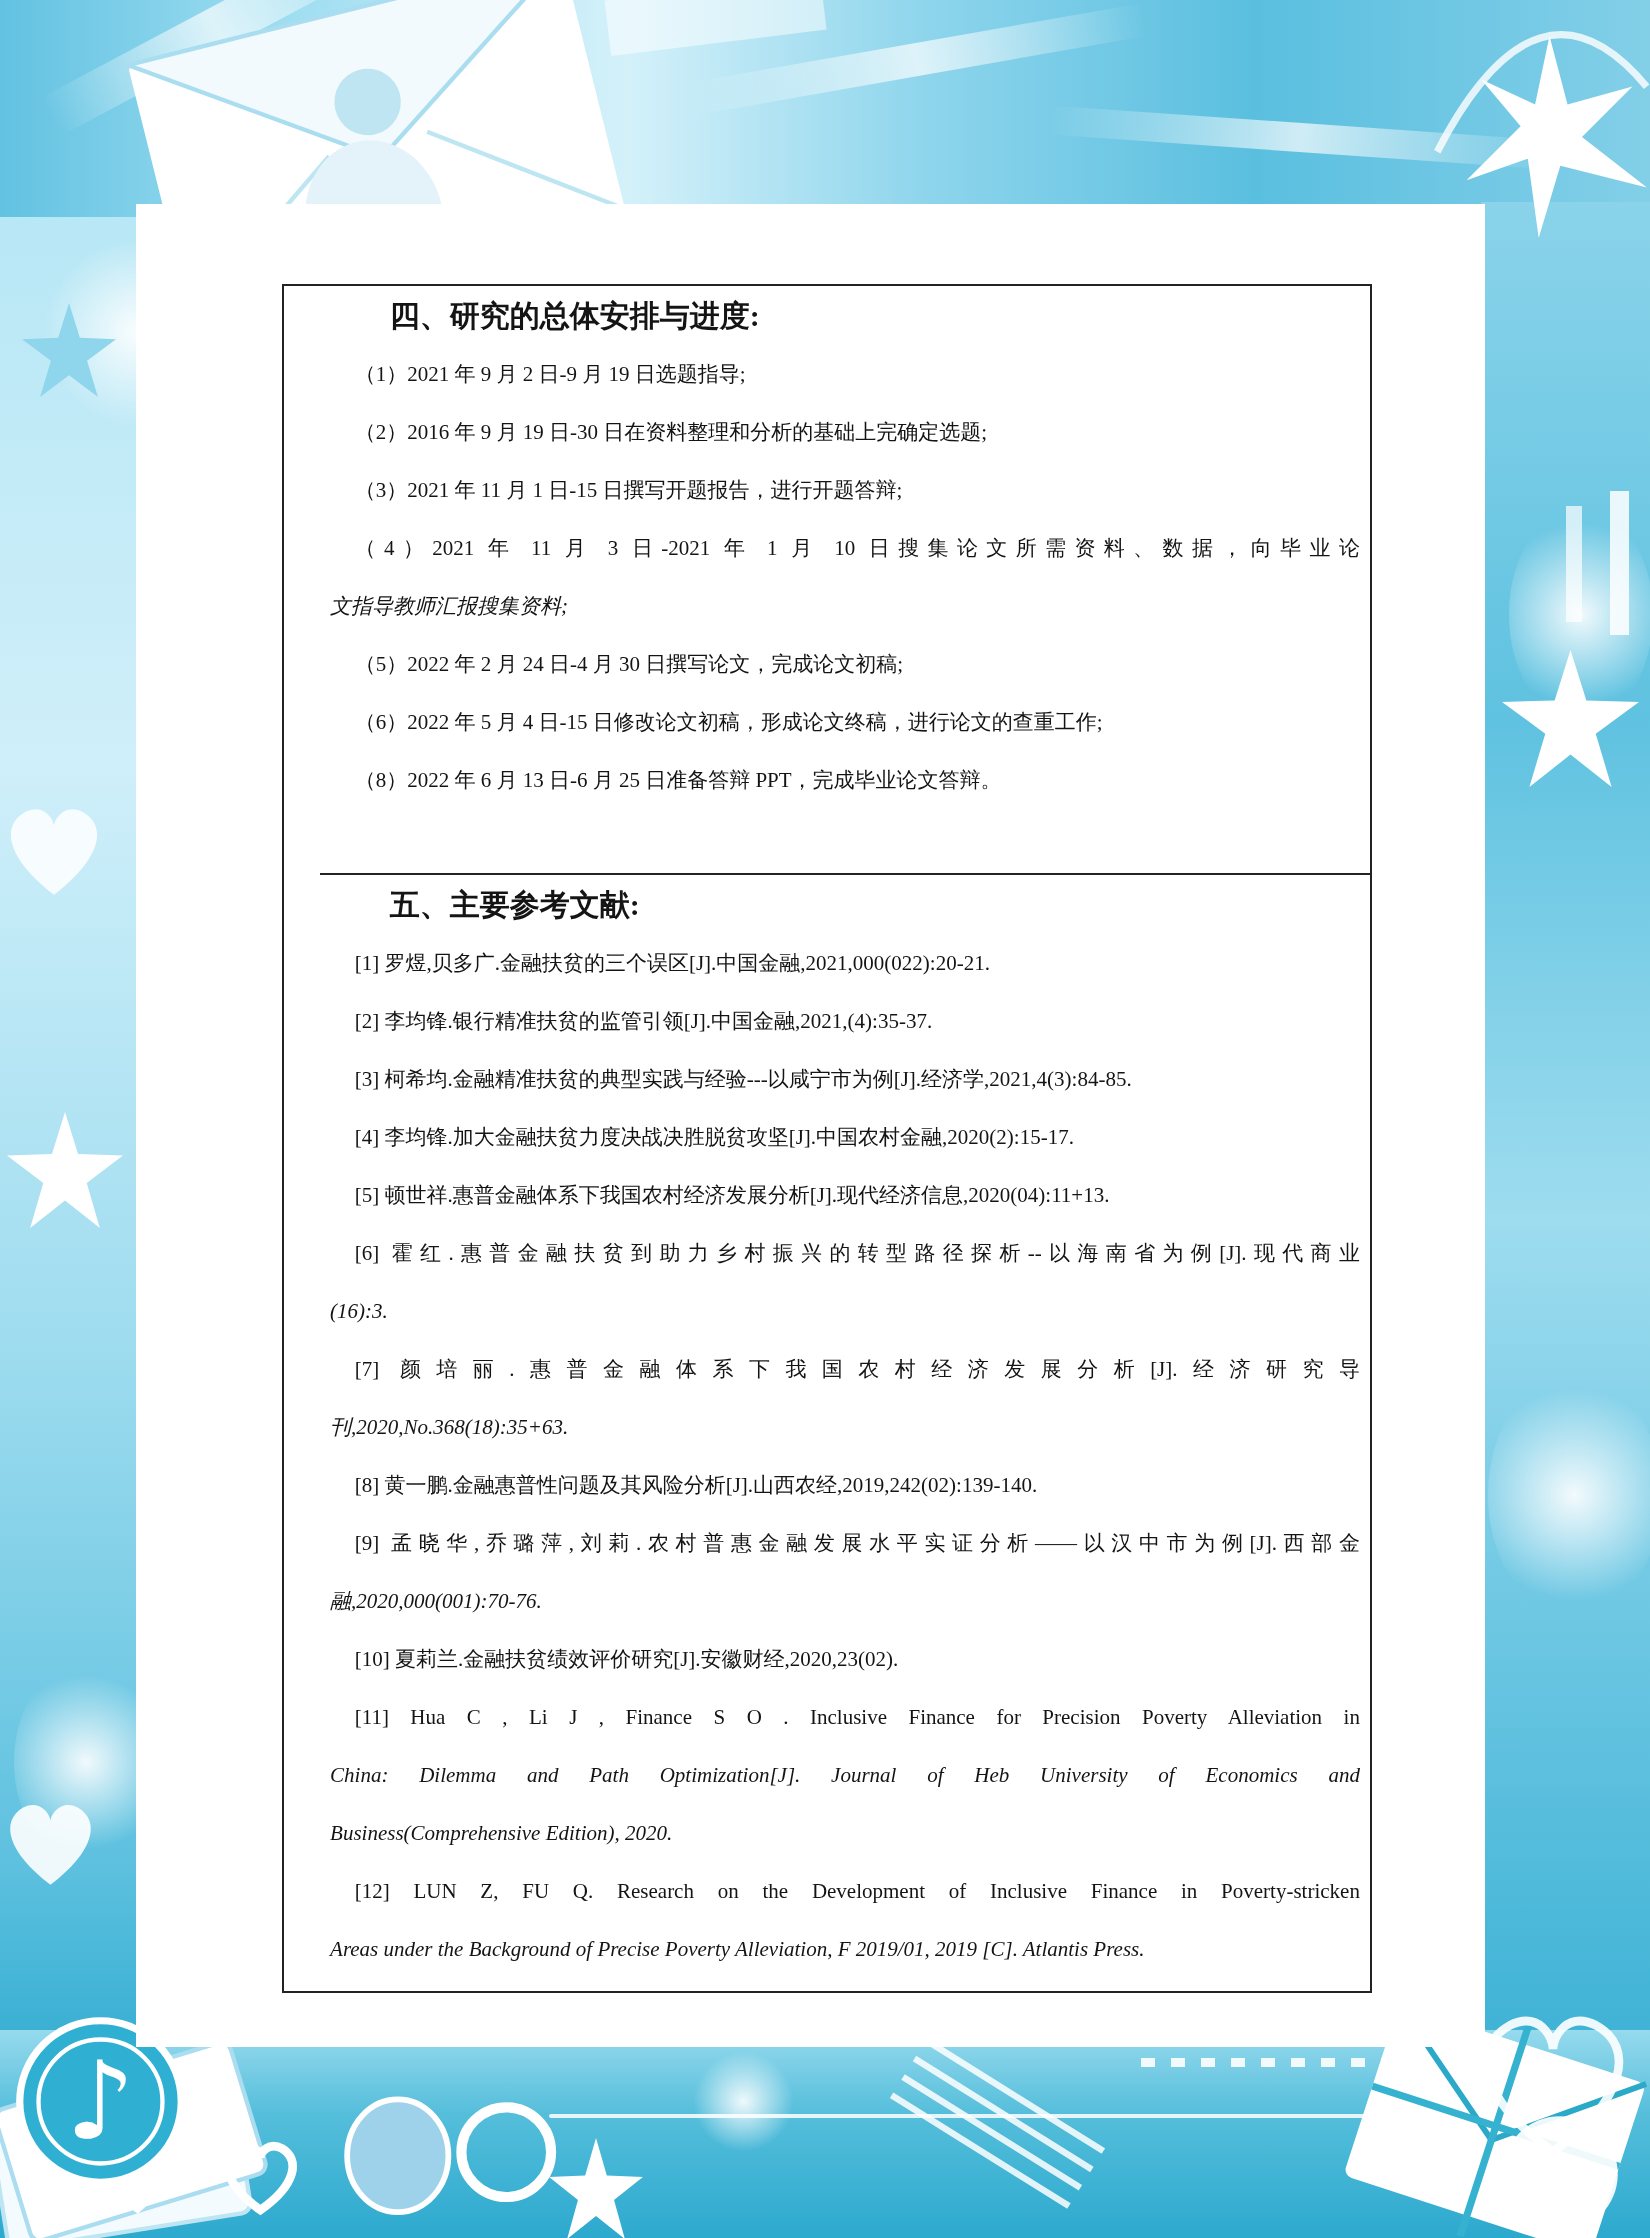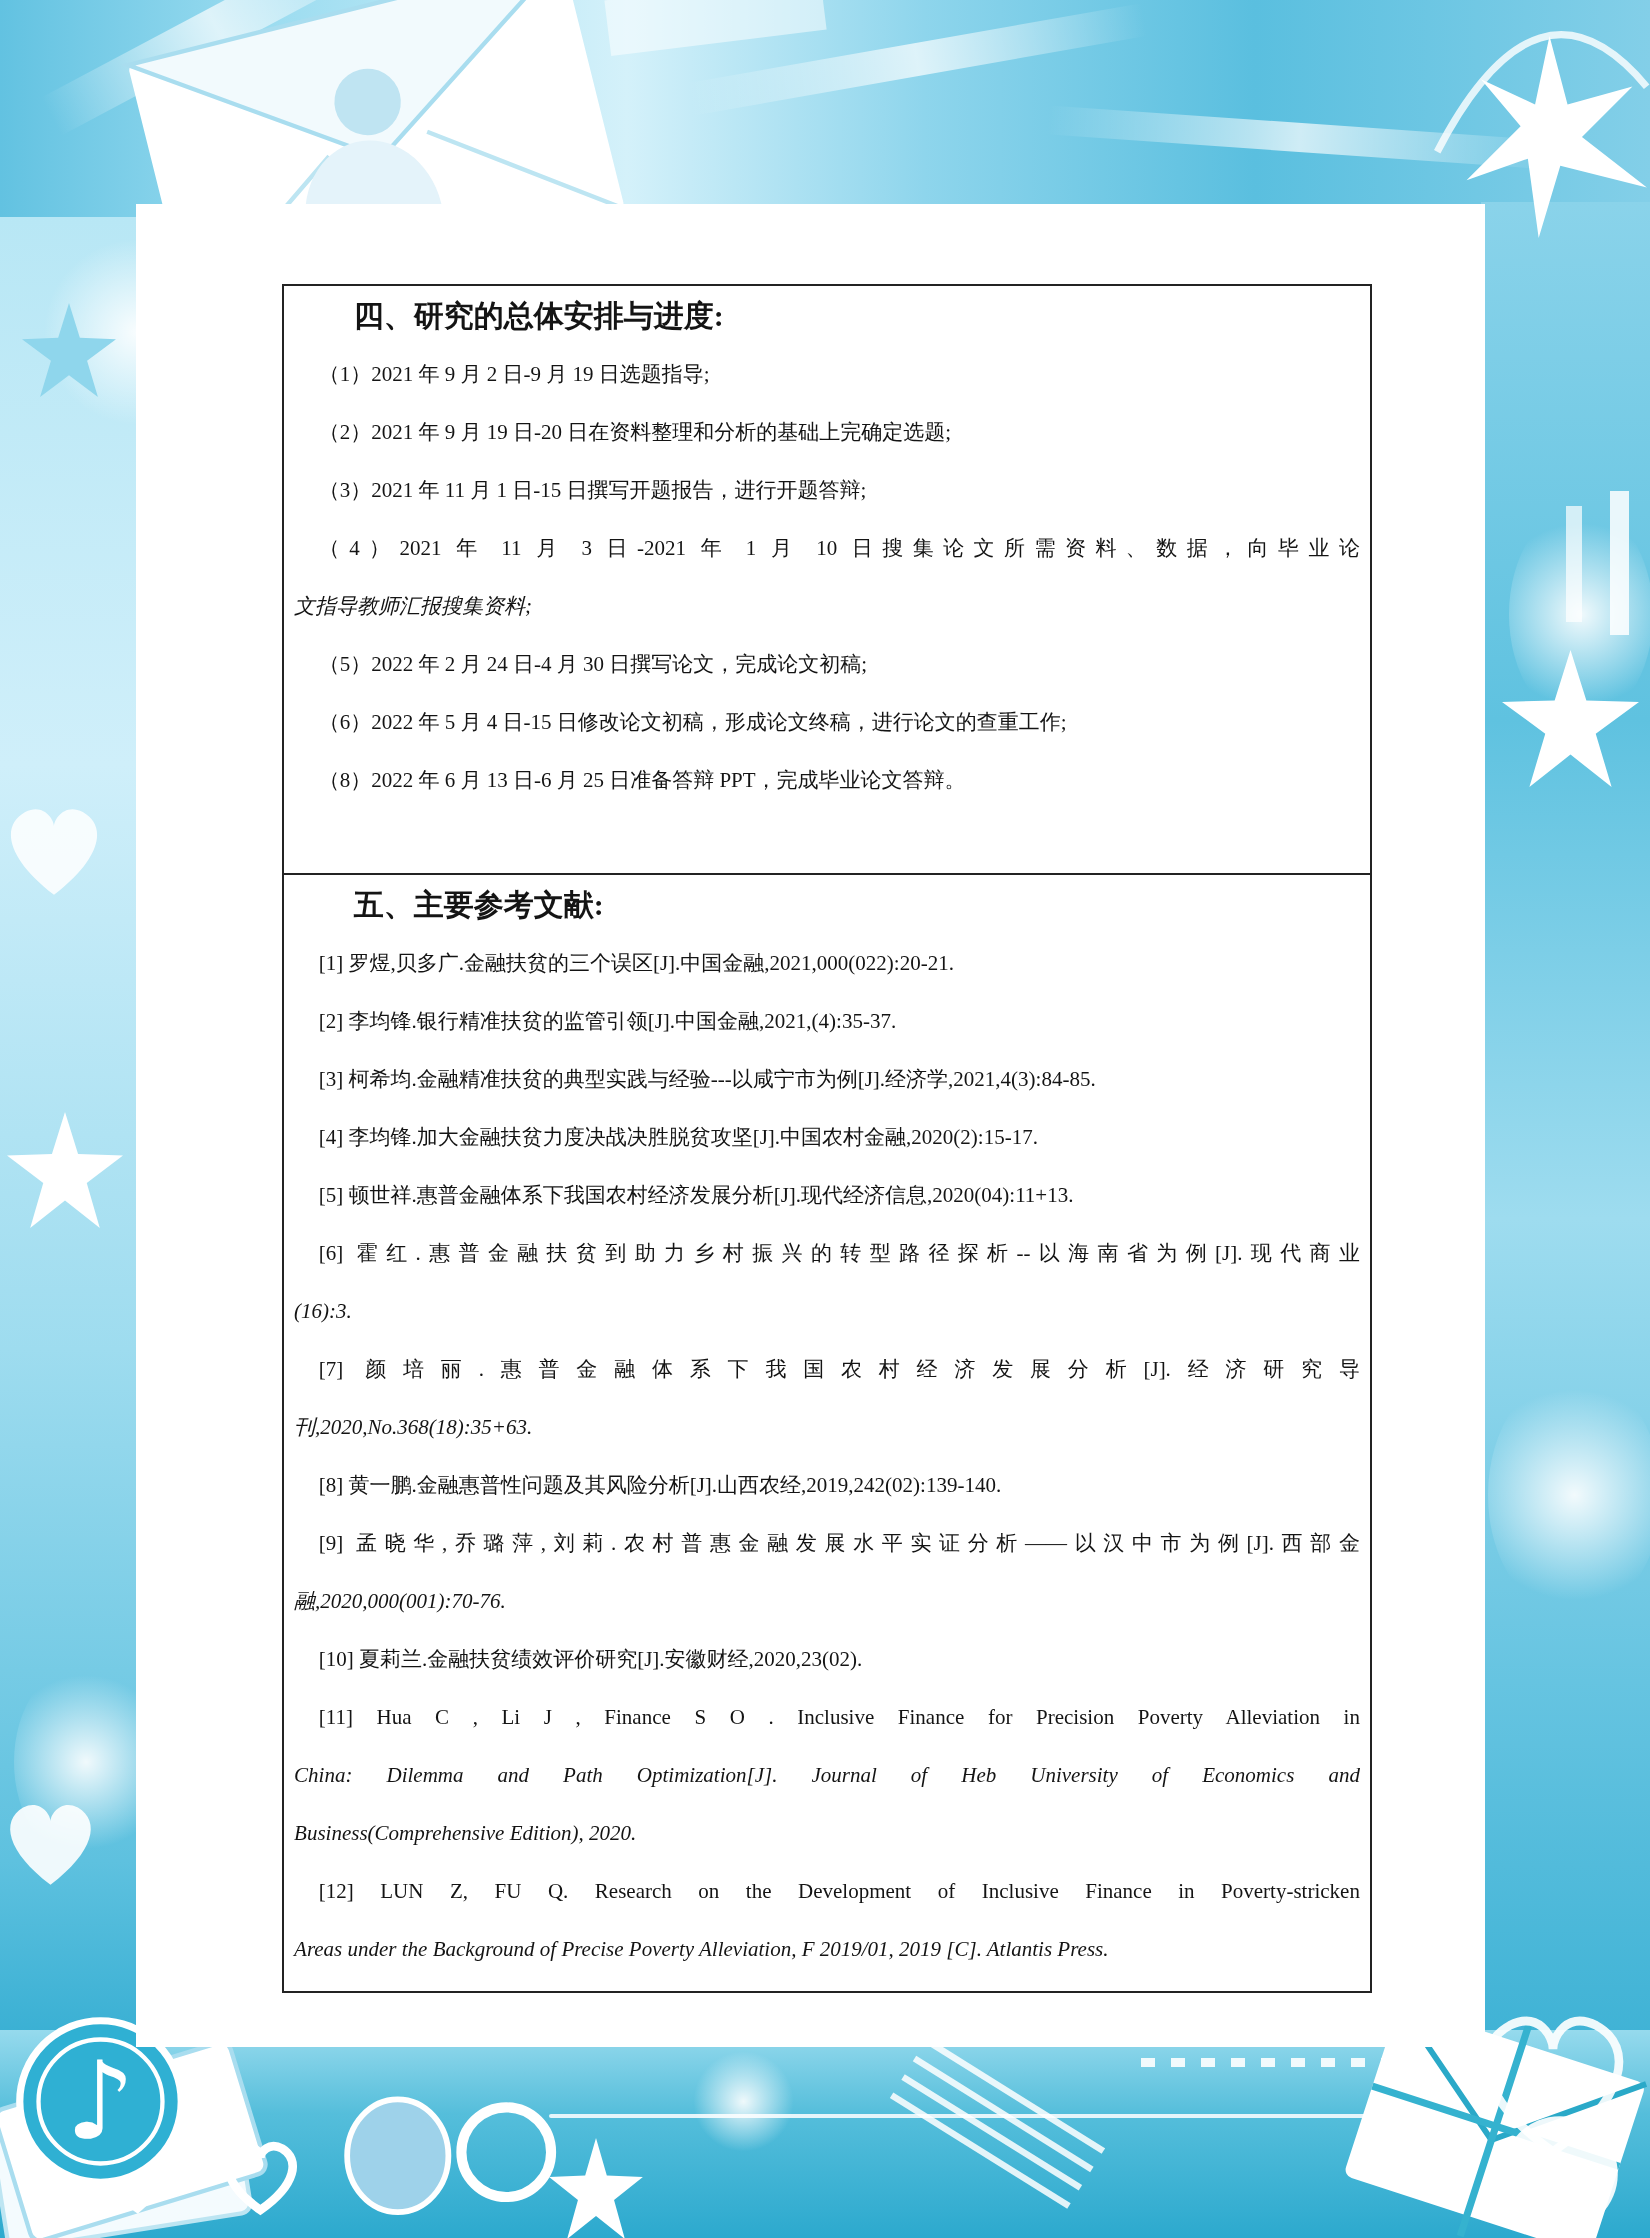--- a/index.html
+++ b/index.html
@@ -26,21 +26,21 @@
   .hline { position:absolute; height:4.3px; background:rgba(255,255,255,.85); border-radius:2.2px; }
   .dash-strip { position:absolute; height:9.4px;
     background:repeating-linear-gradient(90deg,rgba(255,255,255,.9) 0 14.4px,rgba(255,255,255,0) 14.4px 30px); }
   .deco { position:absolute; }
 
   
   .sheet { position:absolute; left:136px; top:204px; width:1349px; height:1843px; background:#ffffff; z-index:10; }
 
   
   .doc-table { position:absolute; left:146px; top:80px; width:1090px; border:2.2px solid #232323; background:#fff; }
-  .cell { padding:1.4px 8.7px 0 8.7px; overflow:hidden; }
+  .cell { padding:1.4px 8.7px 0 8.7px; overflow:hidden;margin-left:36px; }
   .cell-1 { height:587px; }
   .cell-2 { height:1118px; border-top:2.2px solid #232323; }
 
   .ln { height:58px; line-height:58px; font-size:21px; color:#141414; white-space:nowrap; }
   .sec-title { font-weight:bold; font-size:30px; padding-left:61px; }
   .item { padding-left:26px; }
   .cont { padding-left:1.4px;font-style:italic; }
   .just { white-space:normal; text-align:justify; text-align-last:justify; padding-right:1.4px; overflow:hidden; height:58px; }
 
   svg { display:block; }
@@ -153,21 +153,21 @@
 
   <div class="deco" style="left:1610px;top:491px;width:19px;height:144px;background:rgba(255,255,255,.85);"></div>
   <div class="deco" style="left:1566px;top:506px;width:16px;height:116px;background:rgba(255,255,255,.7);"></div>
 
   <div class="sheet">
     <div class="doc-table">
 
       <div class="cell cell-1">
         <div class="ln sec-title">四、研究的总体安排与进度:</div>
         <div class="ln item">（1）2021 年 9 月 2 日-9 月 19 日选题指导;</div>
-        <div class="ln item">（2）2021 年 9 月 19 日-20 日在资料整理和分析的基础上完确定选题;</div>
+        <div class="ln item">（2）2016 年 9 月 19 日-30 日在资料整理和分析的基础上完确定选题;</div>
         <div class="ln item">（3）2021 年 11 月 1 日-15 日撰写开题报告，进行开题答辩;</div>
         <div class="ln item just">（4）2021 年 11 月 3 日-2021 年 1 月 10 日搜集论文所需资料、数据，向毕业论</div>
         <div class="ln cont">文指导教师汇报搜集资料;</div>
         <div class="ln item">（5）2022 年 2 月 24 日-4 月 30 日撰写论文，完成论文初稿;</div>
         <div class="ln item">（6）2022 年 5 月 4 日-15 日修改论文初稿，形成论文终稿，进行论文的查重工作;</div>
         <div class="ln item">（8）2022 年 6 月 13 日-6 月 25 日准备答辩 PPT，完成毕业论文答辩。</div>
       </div>
 
       <div class="cell cell-2">
         <div class="ln sec-title">五、主要参考文献:</div>

